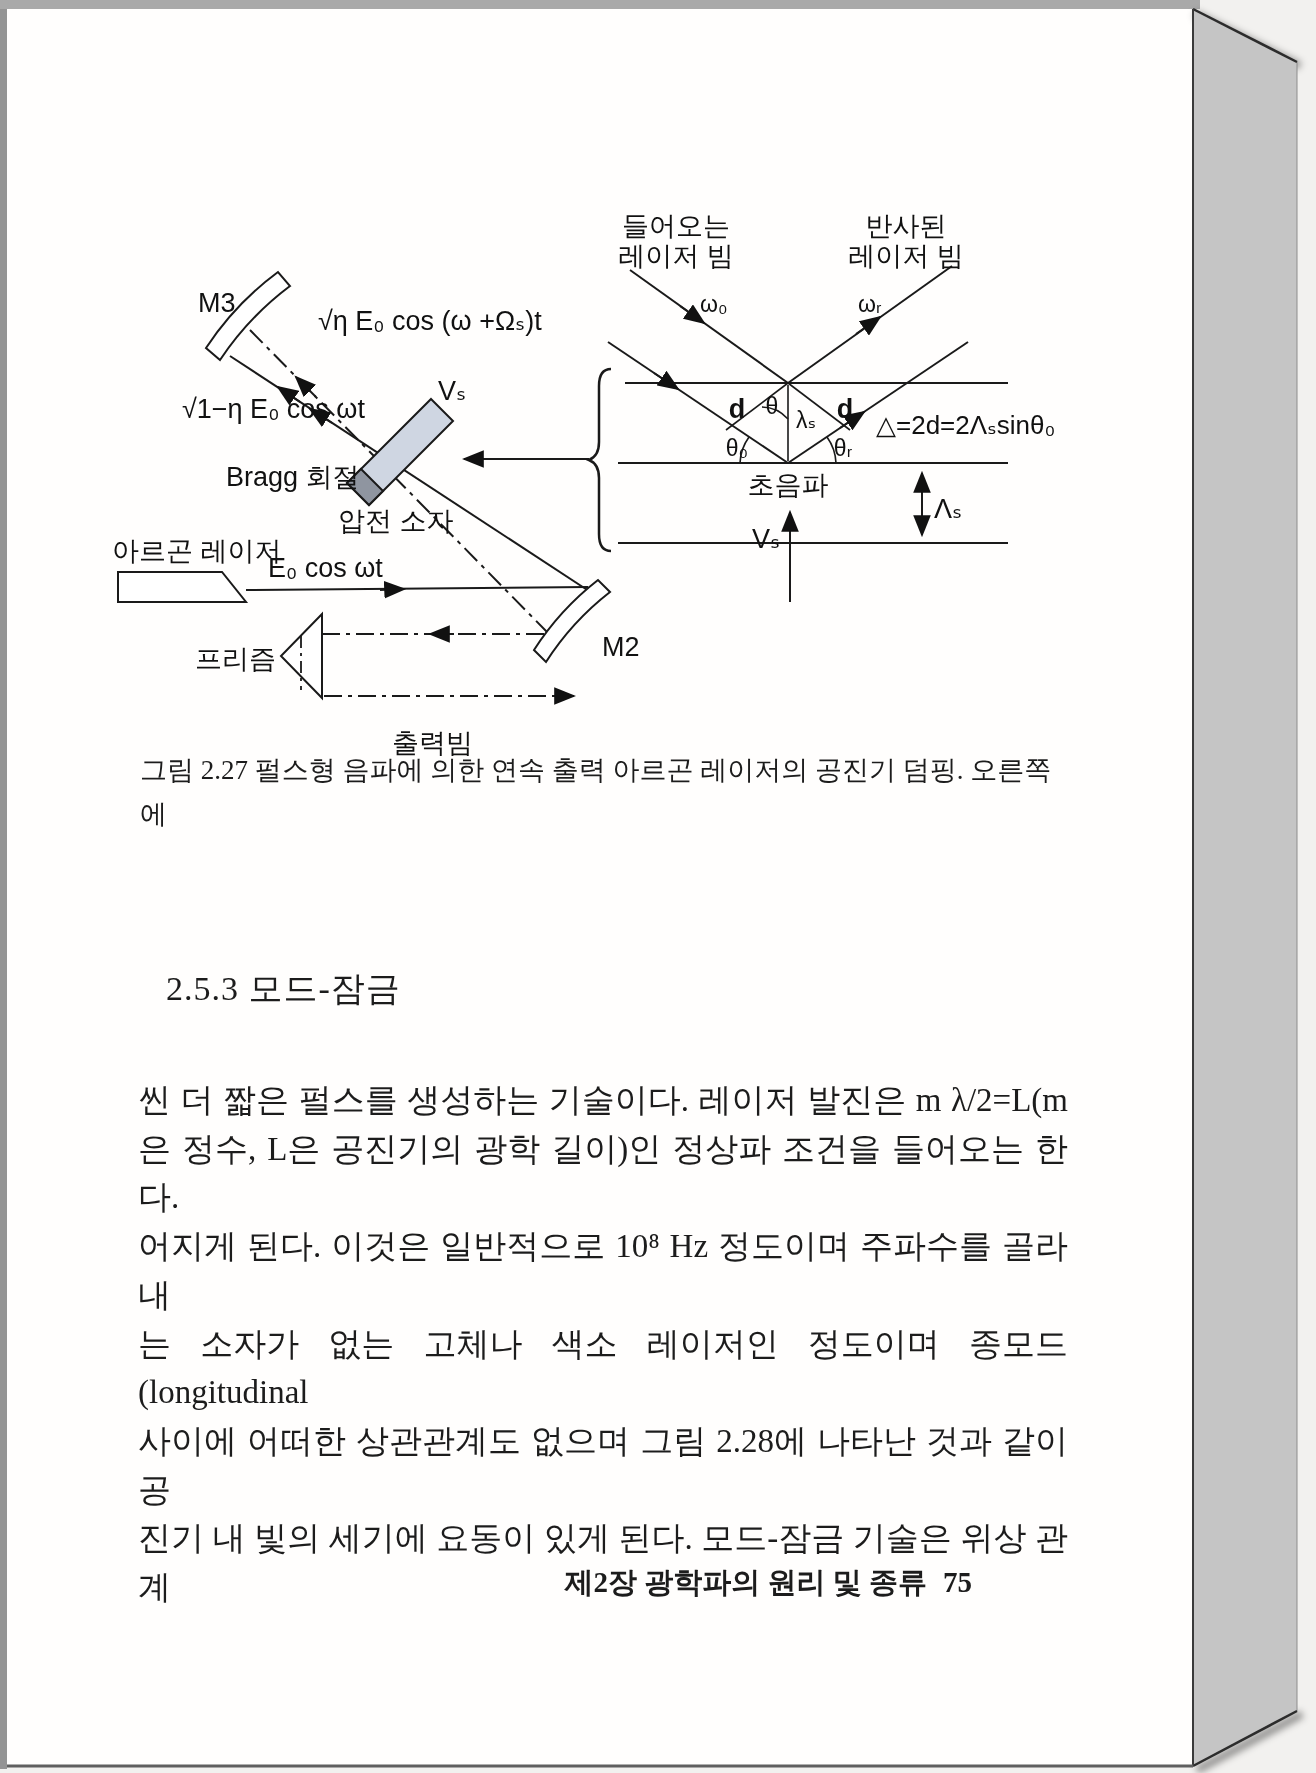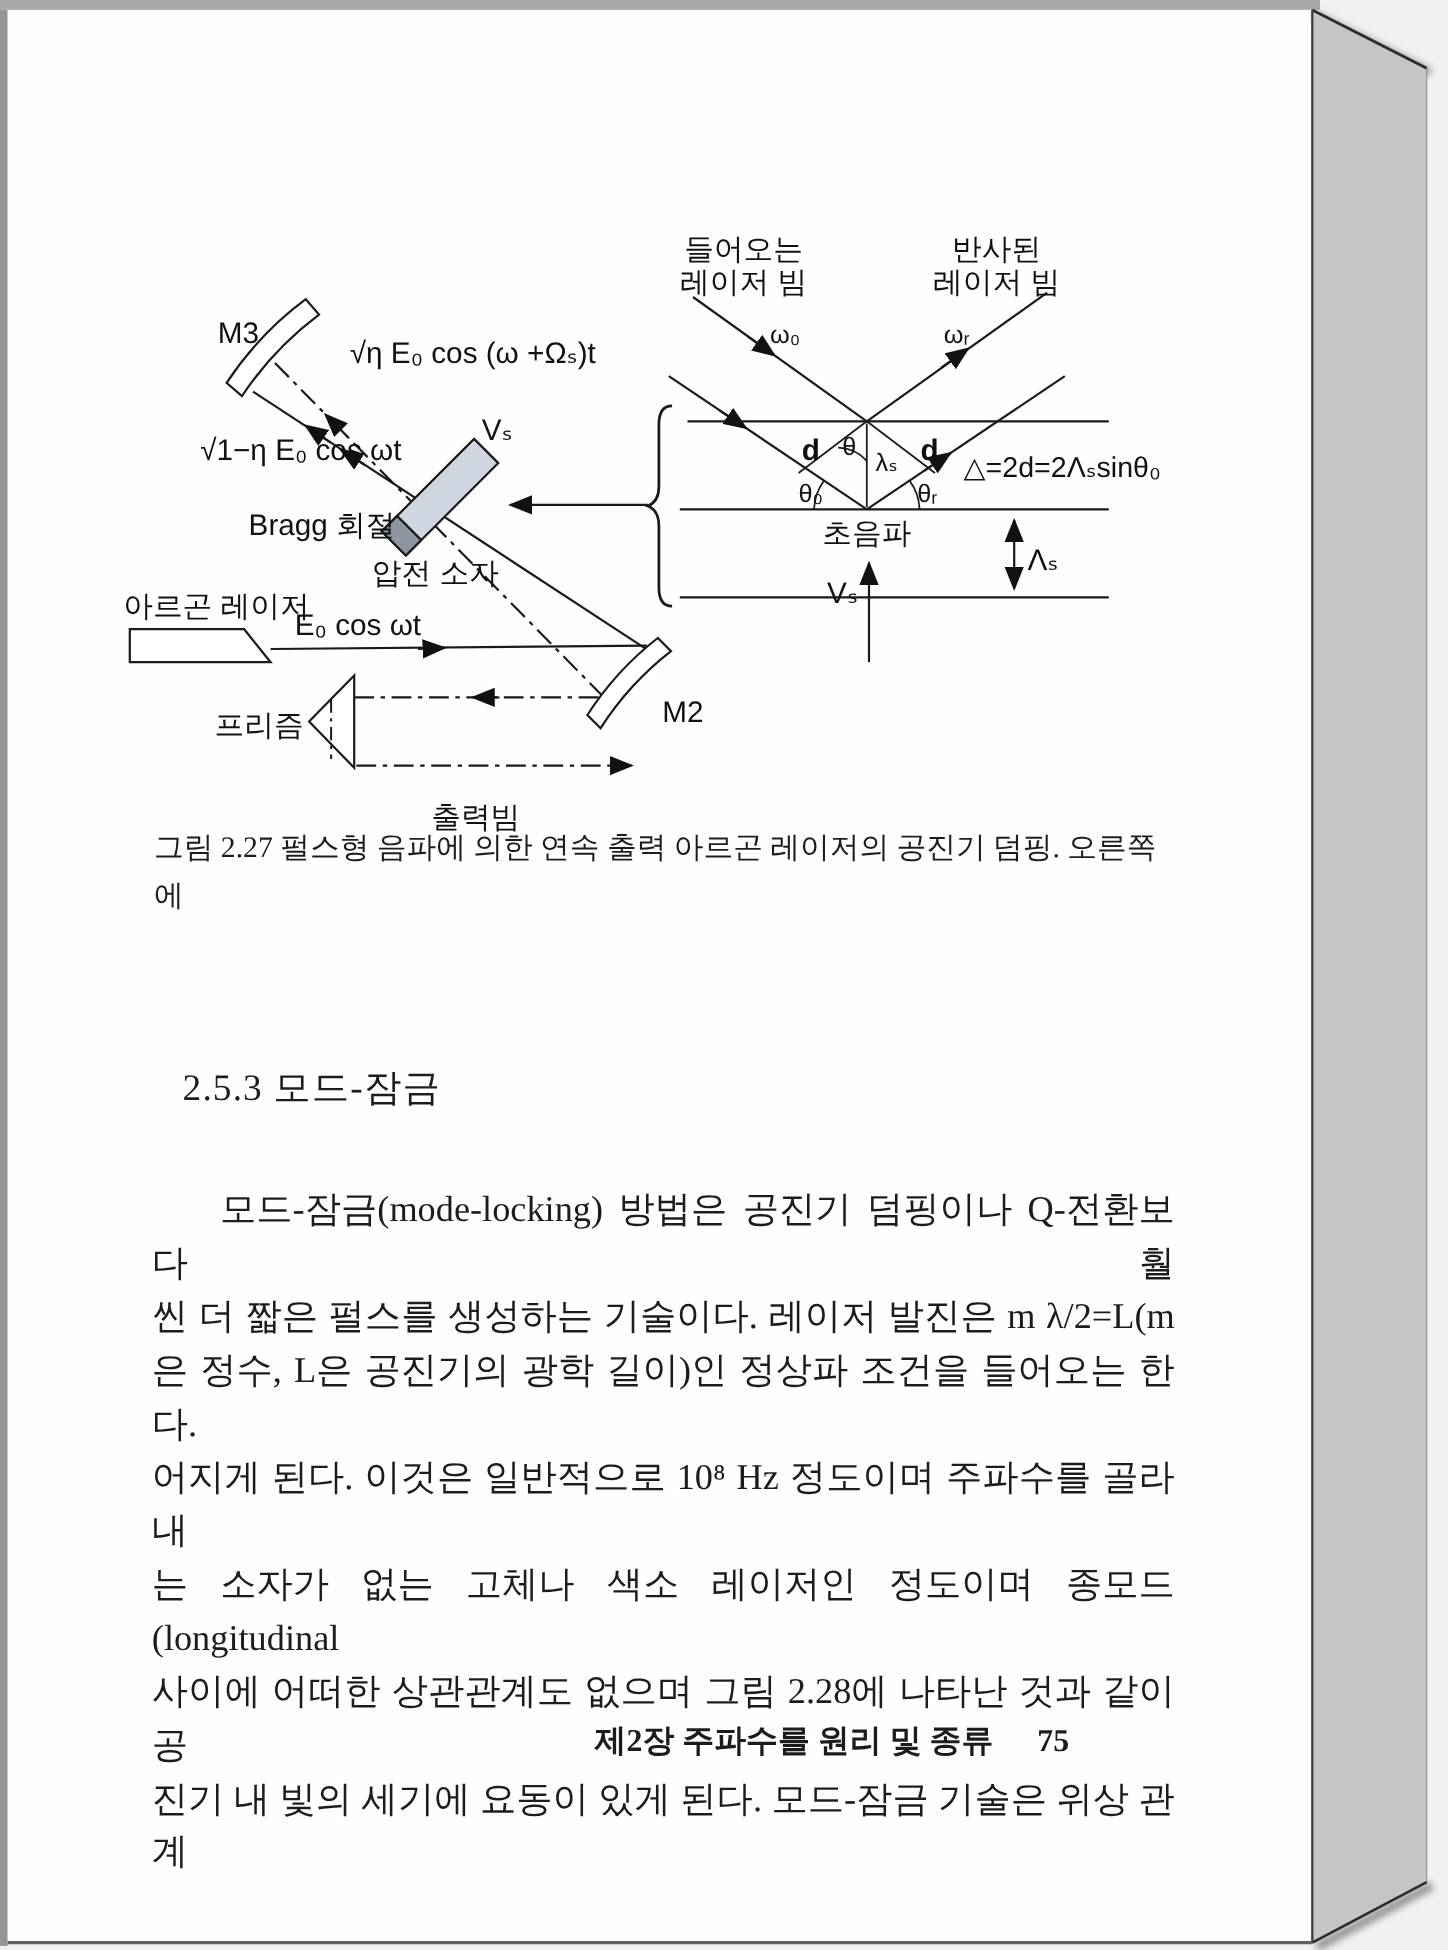--- a/index.html
+++ b/index.html
@@ -13,21 +13,21 @@
   .fts{font-size:23px;fill:#111;}
   .feq{font-size:26px;fill:#111;}
   #caption{left:140px;top:748px;width:930px;font-size:27px;line-height:44px;}
   #caption .cap2{padding-left:104px;}
   #intro{left:140px;top:868px;font-size:34px;}
   #heading{left:166px;top:966px;font-size:34px;letter-spacing:1px;}
   #paragraph{left:138px;top:1076px;width:930px;font-size:33px;}
   .para-line{line-height:48.7px;text-align:justify;text-align-last:justify;white-space:normal;}
   .para-line.first{text-indent:62px;}
   #footer{left:400px;top:1563px;width:572px;text-align:right;font-weight:bold;font-size:29px;}
-  #footer .pgnum{margin-left:40px;}
+  #footer .pgnum{margin-left:16px;}
 </style>
 </head>
 <body>
 
 <div id="canvas">
 
   <svg id="frame-svg" width="1316" height="1773" viewBox="0 0 1316 1773">
     <defs>
       <filter id="soft" x="-30%" y="-30%" width="160%" height="160%">
         <feGaussianBlur stdDeviation="3.5"></feGaussianBlur>
@@ -129,26 +129,25 @@
   </svg>
 
   <div id="caption" class="abs">
     <div class="cap1">그림 2.27 펄스형 음파에 의한 연속 출력 아르곤 레이저의 공진기 덤핑. 오른쪽에</div>
   </div>
 
 
   <div id="heading" class="abs">2.5.3  모드-잠금</div>
 
   <div id="paragraph" class="abs">
-    <div class="para-line first">모드-잠금(mode-locking) 방법은 공진기 덤핑이나 Q-전환보다 훨</div>
     <div class="para-line">씬 더 짧은 펄스를 생성하는 기술이다. 레이저 발진은 m λ/2=L(m</div>
     <div class="para-line">은 정수, L은 공진기의 광학 길이)인 정상파 조건을 들어오는 한다.</div>
     <div class="para-line">어지게 된다. 이것은 일반적으로 10⁸ Hz 정도이며 주파수를 골라내</div>
     <div class="para-line">는 소자가 없는 고체나 색소 레이저인 정도이며 종모드(longitudinal</div>
     <div class="para-line">사이에 어떠한 상관관계도 없으며 그림 2.28에 나타난 것과 같이 공</div>
     <div class="para-line">진기 내 빛의 세기에 요동이 있게 된다. 모드-잠금 기술은 위상 관계</div>
   </div>
 
   <div id="footer" class="abs">
-    <span>제2장  주파수를 원리 및 종류</span><span class="pgnum">75</span>
+    <span>제2장  광학파의 원리 및 종류</span><span class="pgnum">75</span>
   </div>
 
 </div>
 
 </body></html>

